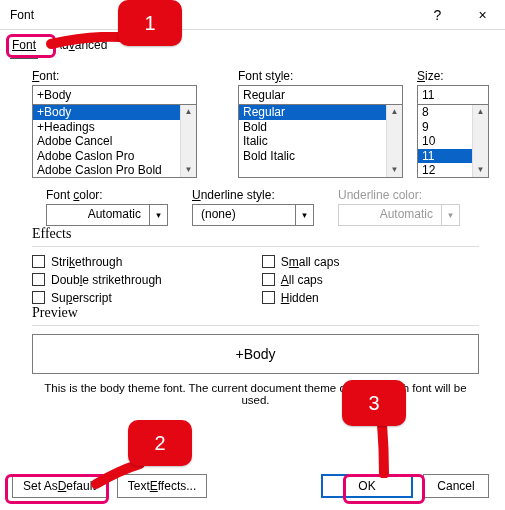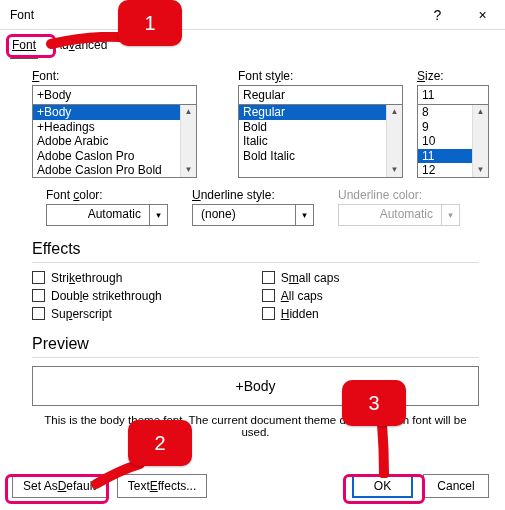--- a/index.html
+++ b/index.html
@@ -24,21 +24,21 @@
   .listbox .sb::after { content:"▼"; position:absolute; bottom:0; left:0; right:0; text-align:center; font-size:8px; color:#555; line-height:14px; }
   .li { padding:0 4px; line-height:14.5px; white-space:nowrap; }
   .li.sel { background:#0a63c7; color:#fff; }
   .row2 { display:flex; gap:24px; margin-top:10px;margin-left:14px; }
   .dd-wrap { display:flex; flex-direction:column; }
   .dd { display:flex; border:1px solid #7a7a7a; height:22px; background:#fff; align-items:stretch; }
   .dd.disabled { border-color:#cfcfcf; color:#9a9a9a; }
   .dd .val { flex:1; padding:2px 8px; font-size:12px; text-align:right; }
   .dd .arrow { width:18px; border-left:1px solid #7a7a7a; display:flex; align-items:center; justify-content:center; font-size:9px; }
   .dd.disabled .arrow { border-left-color:#cfcfcf; }
-  .section-title { margin-top:14px; margin-bottom:4px; font-size:16px; }
+  .section-title { margin-bottom:4px; font-size:14px;font-family:Liberation Serif, serif; }
   .hr { border-top:1px solid #ddd; margin-bottom:8px; }
   .effects { display:flex; gap:100px; }
   .eff-col { display:flex; flex-direction:column; gap:4px; }
   .cb { display:flex; align-items:flex-start; gap:6px; font-size:12px; }
   .cb .box { width:13px; height:13px; border:1px solid #333; background:#fff; }
   .preview-box { border:1px solid #7a7a7a; height:40px; margin:4px 0 8px 0; display:flex; align-items:center; justify-content:center; font-size:14px; background:#fff; }
   .hint { font-size:11.5px; color:#000; text-align:center; }
   .bottom { position:absolute; left:0; right:0; bottom:0; padding:10px 16px 12px 12px; display:flex; gap:10px; align-items:center; }
   .btn { border:1px solid #7a7a7a; background:#fff; padding:3px 10px; height:24px; font-size:12px; display:flex; align-items:center; justify-content:center; }
   .btn.primary { border:2px solid #0a63c7; }
@@ -68,21 +68,21 @@
 <div class="tab-annot"></div>
 
 <div class="body">
   <div class="columns">
     <div class="col-font">
       <div class="lbl"><u class="acc">F</u>ont:</div>
       <input class="input" value="+Body" style="">
       <div class="listbox">
         <div class="li sel">+Body</div>
         <div class="li">+Headings</div>
-        <div class="li">Adobe Arabic</div>
+        <div class="li">Adobe Cancel</div>
         <div class="li">Adobe Caslon Pro</div>
         <div class="li">Adobe Caslon Pro Bold</div>
         <div class="sb"></div>
       </div>
     </div>
     <div class="col-style">
       <div class="lbl">Font st<u class="acc">y</u>le:</div>
       <input class="input" value="Regular" style="">
       <div class="listbox">
         <div class="li sel">Regular</div>
@@ -168,21 +168,21 @@
   <div class="preview-box">
       <span>+Body</span>
     </div>
   <div class="hint">This is the body theme font. The current document theme defines which font will be used.</div>
 </div>
 
 <div class="bottom">
   <div class="btn">Set As <u class="acc">D</u>efault</div>
   <div class="btn">Text <u class="acc">E</u>ffects...</div>
   <div class="spacer"></div>
-  <div class="btn primary" style="width:61px">OK</div>
+  <div class="btn primary" style="width:92px">OK</div>
   <div class="btn" style="width:66px">Cancel</div>
 </div>
 <div class="set-default-annot"></div>
 <div class="ok-annot"></div>
 
 <svg class="tail" style="left:45px; top:32px;" width="90" height="20">
     <path d="M85 6 Q50 2 6 12" stroke="#e30613" stroke-width="10" fill="none" stroke-linecap="round"></path>
   </svg>
 <svg class="tail" style="left:90px; top:460px;" width="60" height="30">
     <path d="M50 4 Q30 10 6 24" stroke="#e30613" stroke-width="10" fill="none" stroke-linecap="round"></path>

